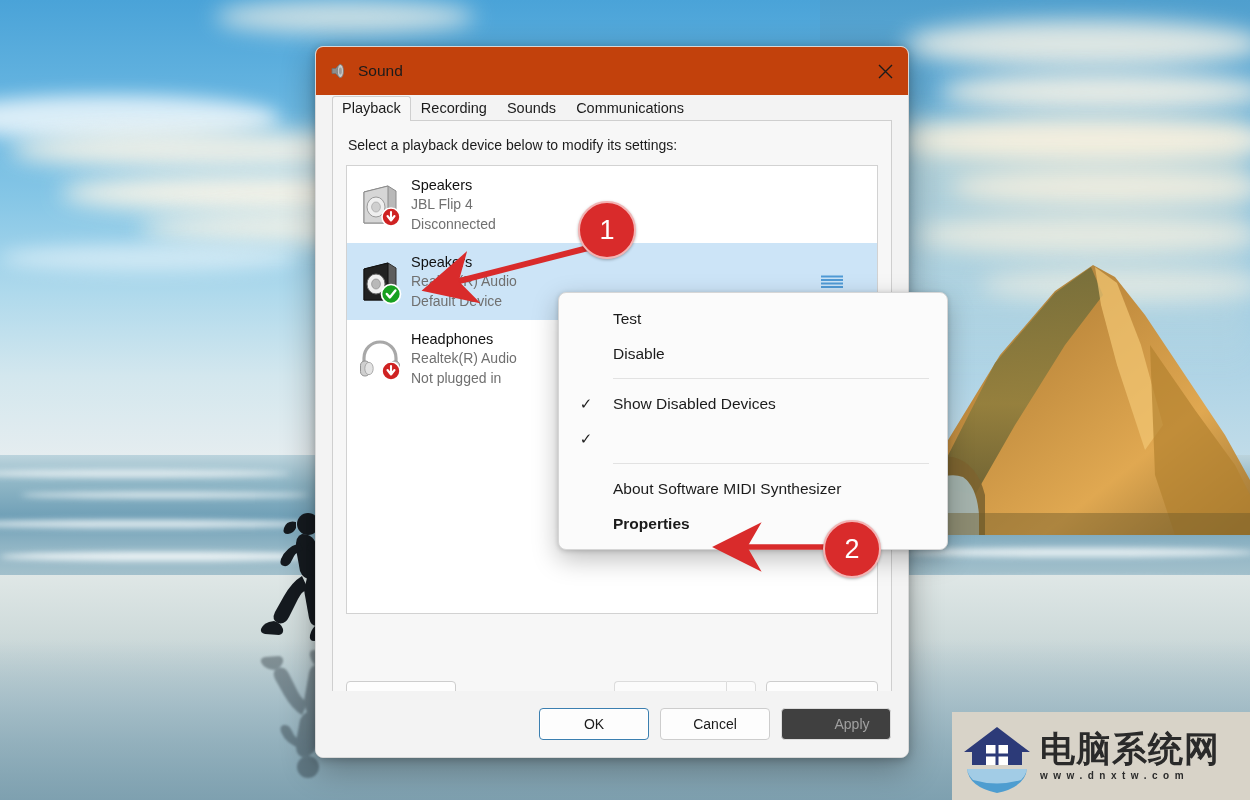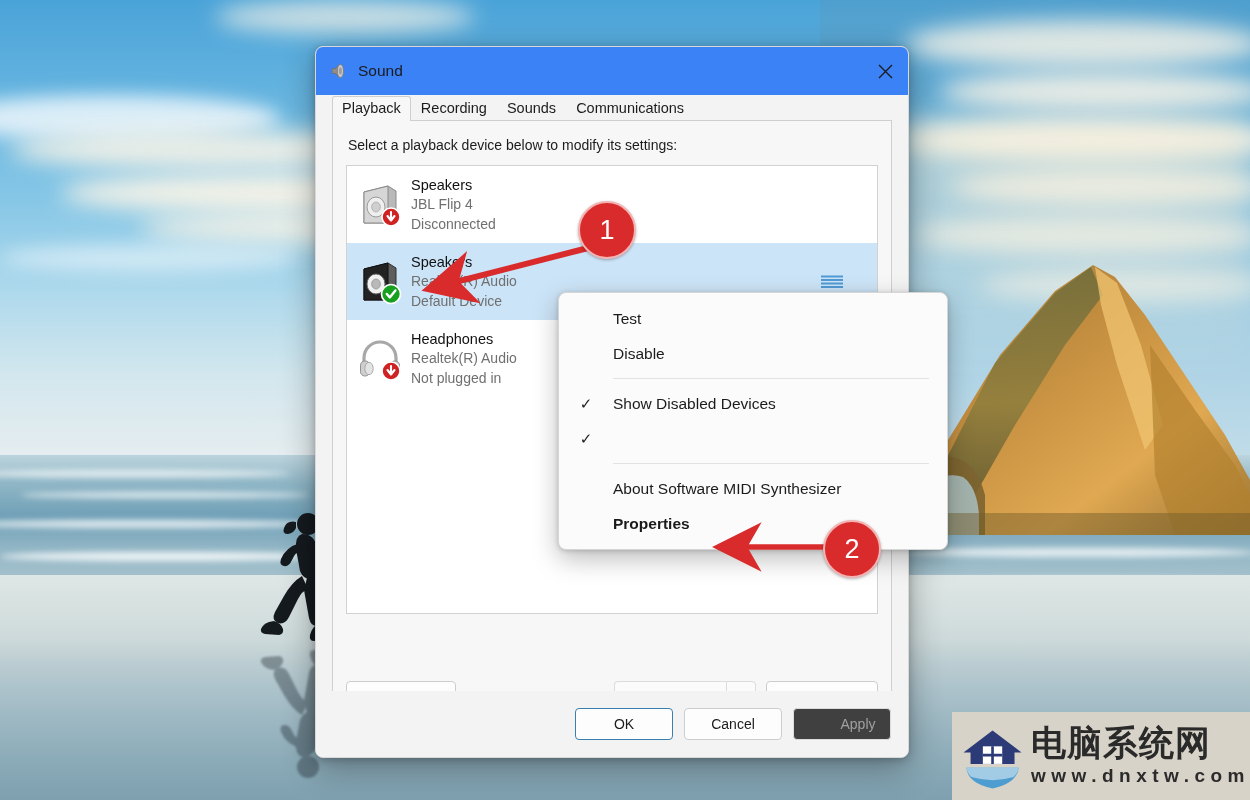--- a/index.html
+++ b/index.html
@@ -50,32 +50,32 @@
     background:#d8d3c8;display:flex;align-items:center;gap:6px;padding-left:8px;
     box-sizing:border-box;
   }
   #watermark .wm-text{display:flex;flex-direction:column;justify-content:center;}
   #watermark .wm-cn{
     font-family:"DejaVu Sans", sans-serif;
     font-size:35px;font-weight:bold;color:#2a2a2a;letter-spacing:1px;line-height:1.05;
   }
   #watermark .wm-url{
     font-family:"Liberation Sans", sans-serif;
-    font-size:19px;font-weight:bold;color:#2b2b2b;letter-spacing:5.5px;margin-top:3px;
+    font-size:10px;font-weight:bold;color:#2b2b2b;letter-spacing:5.5px;margin-top:3px;
   }
 
   
   #sound-dialog{
     position:absolute;left:315px;top:46px;width:594px;height:712px;
     background:#f3f3f3;border-radius:8px;
     box-shadow:0 10px 34px rgba(0,0,0,.33),0 2px 8px rgba(0,0,0,.22);
     border:1px solid #d8d8d8;box-sizing:border-box;overflow:hidden;
   }
   .titlebar{
-    height:48px;background:#3b82f6;display:flex;align-items:center;
+    height:48px;background:#c2410c;display:flex;align-items:center;
     padding:0 0 0 13px;box-sizing:border-box;position:relative;
   }
   .title-ico{width:20px;height:20px;margin-right:9px;flex:none;}
   .title-text{font-size:15.5px;color:#1b1b1b;}
   .close-btn{
     position:absolute;right:0;top:0;width:46px;height:48px;
     display:flex;align-items:center;justify-content:center;cursor:default;
   }
   .close-btn svg{display:block;}
 
@@ -133,21 +133,21 @@
     padding:0;border-left:1px solid #dcdcdc;
   }
   .btn.props{margin-left:10px;min-width:112px;}
 
   .footer{
     position:absolute;left:0;right:0;bottom:0;height:66px;background:#f3f3f3;
     display:flex;align-items:center;justify-content:flex-end;padding-right:17px;gap:11px;
     box-sizing:border-box;
   }
   .fbtn{
-    height:32px;width:98px;background:#fdfdfd;border:1px solid #cdcdcd;border-radius:4px;
+    height:32px;width:110px;background:#fdfdfd;border:1px solid #cdcdcd;border-radius:4px;
     font-size:14px;color:#1b1b1b;font-family:"Liberation Sans",sans-serif;cursor:default;
     display:flex;align-items:center;justify-content:center;box-sizing:border-box;
   }
   .fbtn.primary{border:1px solid #3b7fb0;box-shadow:0 0 0 1px #ffffff inset;}
   .fbtn.disabled{color:#a0a0a0;border-color:#dcdcdc;background:#404040;padding-left:32px;}
 
   
   #ctxmenu{
     position:absolute;left:558px;top:292px;width:390px;
     background:#fbfbfb;border:1px solid #d6d6d6;border-radius:8px;

